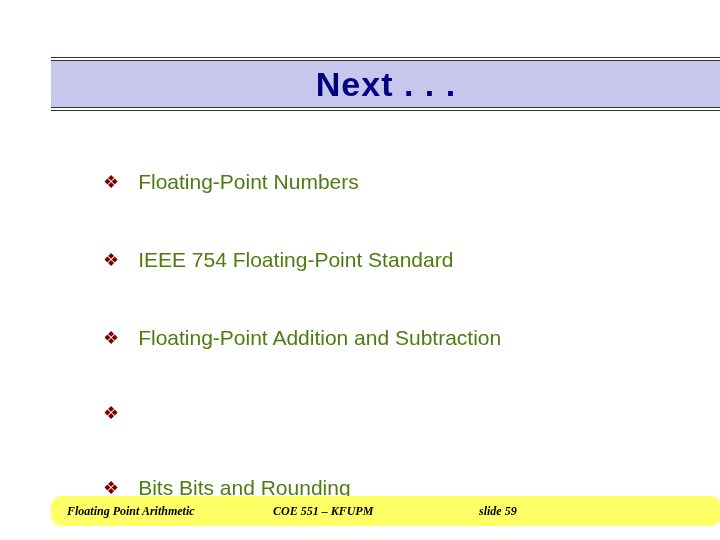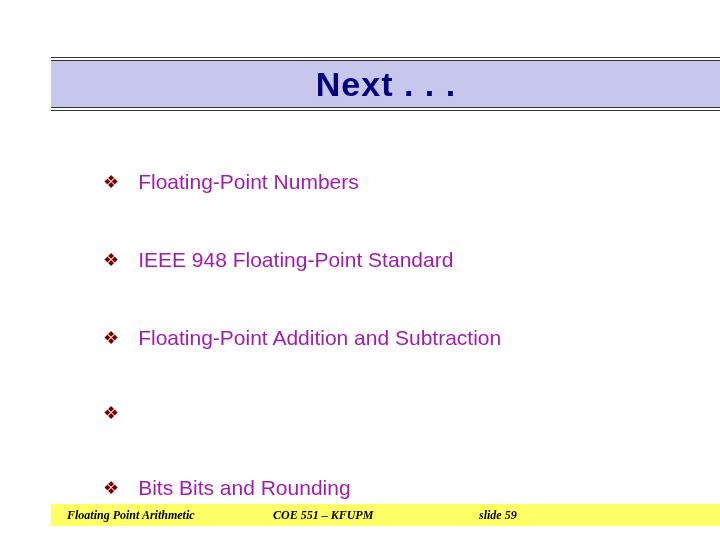--- a/index.html
+++ b/index.html
@@ -56,61 +56,62 @@
     color: #7a0000;
     font-size: 18px;
     margin-right: 6px;
     line-height: 1;
   }
   .bullet-icon.red {
     color: #d30000;
   }
   .bullet-text {
     font-size: 21px;
-    color: #a21caf;
+    color: #4d7c0f;
     font-family: Arial, sans-serif;
   }
   .bullet-text.red {
     color: #d30000;
   }
   .footer {
     position: absolute;
     left: 12px;
     right: 12px;
     bottom: 27px;
-    height: 22px;
+    height: 30px;
     background: #ffff66;
     display: flex;
     align-items: center;
     font-family: Garamond, "Times New Roman", serif;
     font-style: italic;
     font-size: 12px;
     font-weight: bold;
     color: #000;
+    border-radius: 11px;
   }
   .footer-left { margin-left: 16px; width: 180px; }
   .footer-mid { width: 180px; }
   .footer-right { }
 </style>
 </head>
 <body>
 
 <div class="title-bar-mid"></div>
 <div class="title-bar">
   <span class="title-text">Next . . .</span>
 </div>
 
 <div class="content">
   <div class="bullet-row">
     <span class="bullet-icon">❖</span>
     <span class="bullet-text">Floating-Point Numbers</span>
   </div>
   <div class="bullet-row">
     <span class="bullet-icon">❖</span>
-    <span class="bullet-text">IEEE 948 Floating-Point Standard</span>
+    <span class="bullet-text">IEEE 754 Floating-Point Standard</span>
   </div>
   <div class="bullet-row">
     <span class="bullet-icon">❖</span>
     <span class="bullet-text">Floating-Point Addition and Subtraction</span>
   </div>
   <div class="bullet-row">
     <span class="bullet-icon">❖</span>
   </div>
   <div class="bullet-row">
     <span class="bullet-icon">❖</span>

